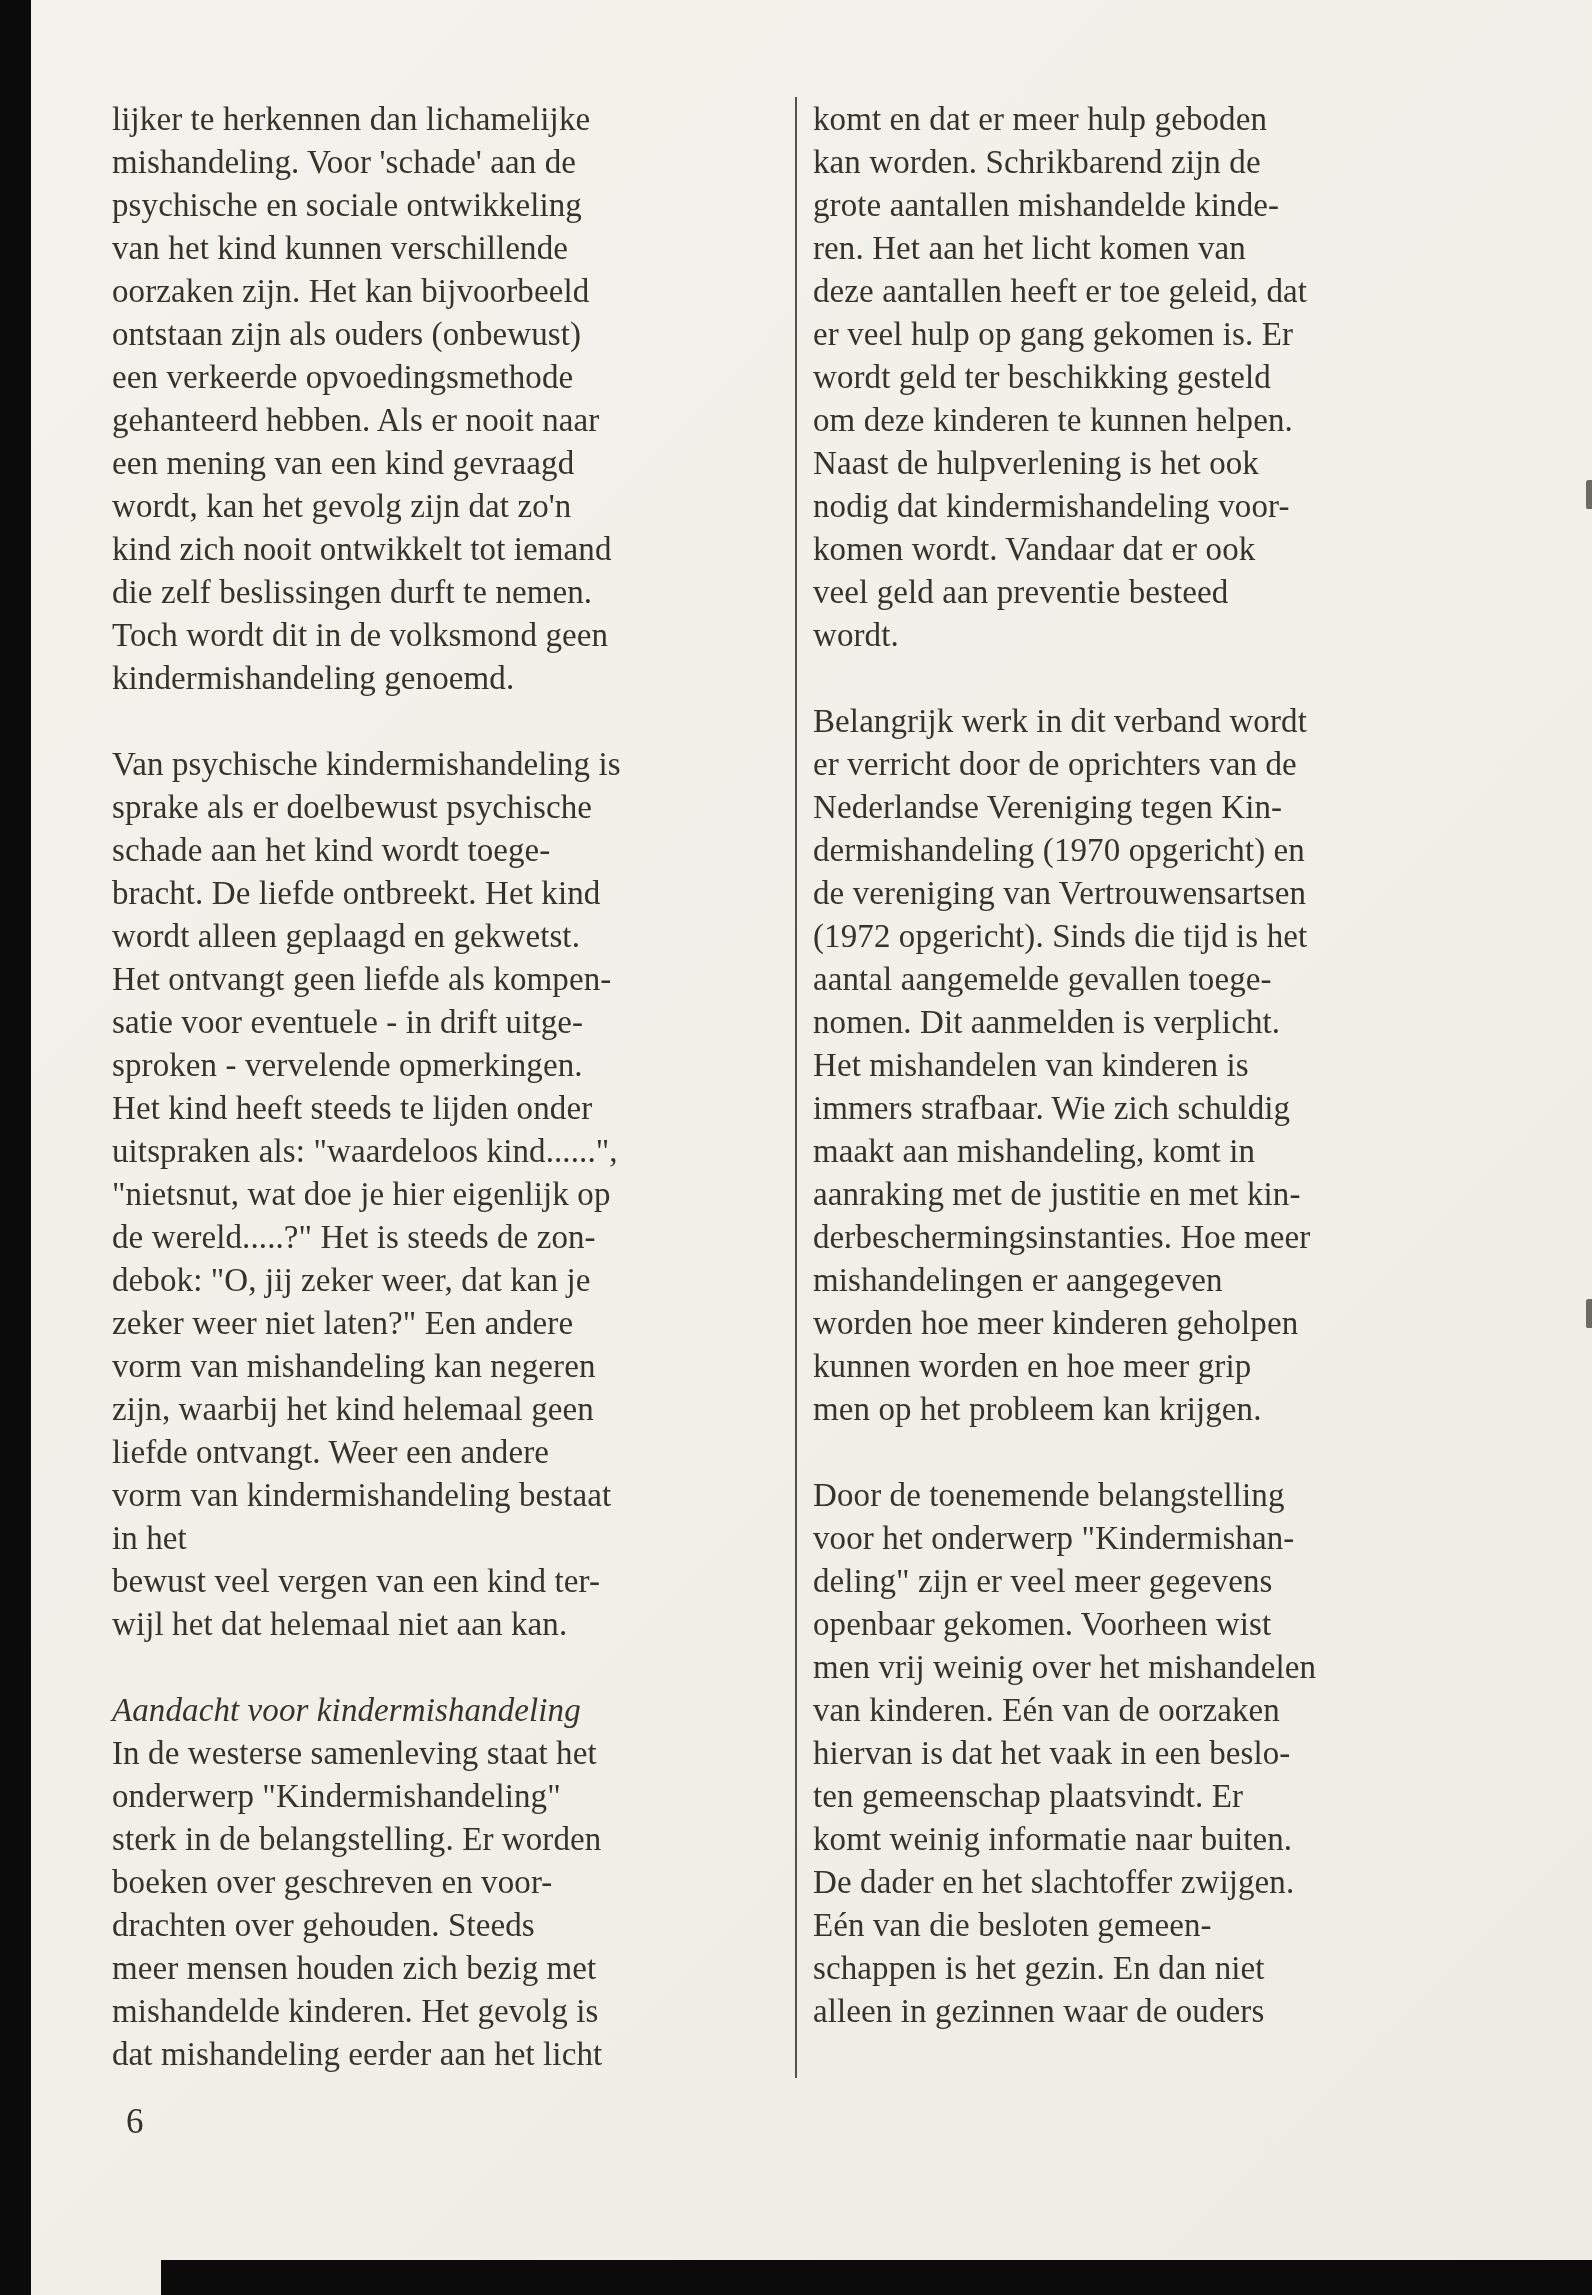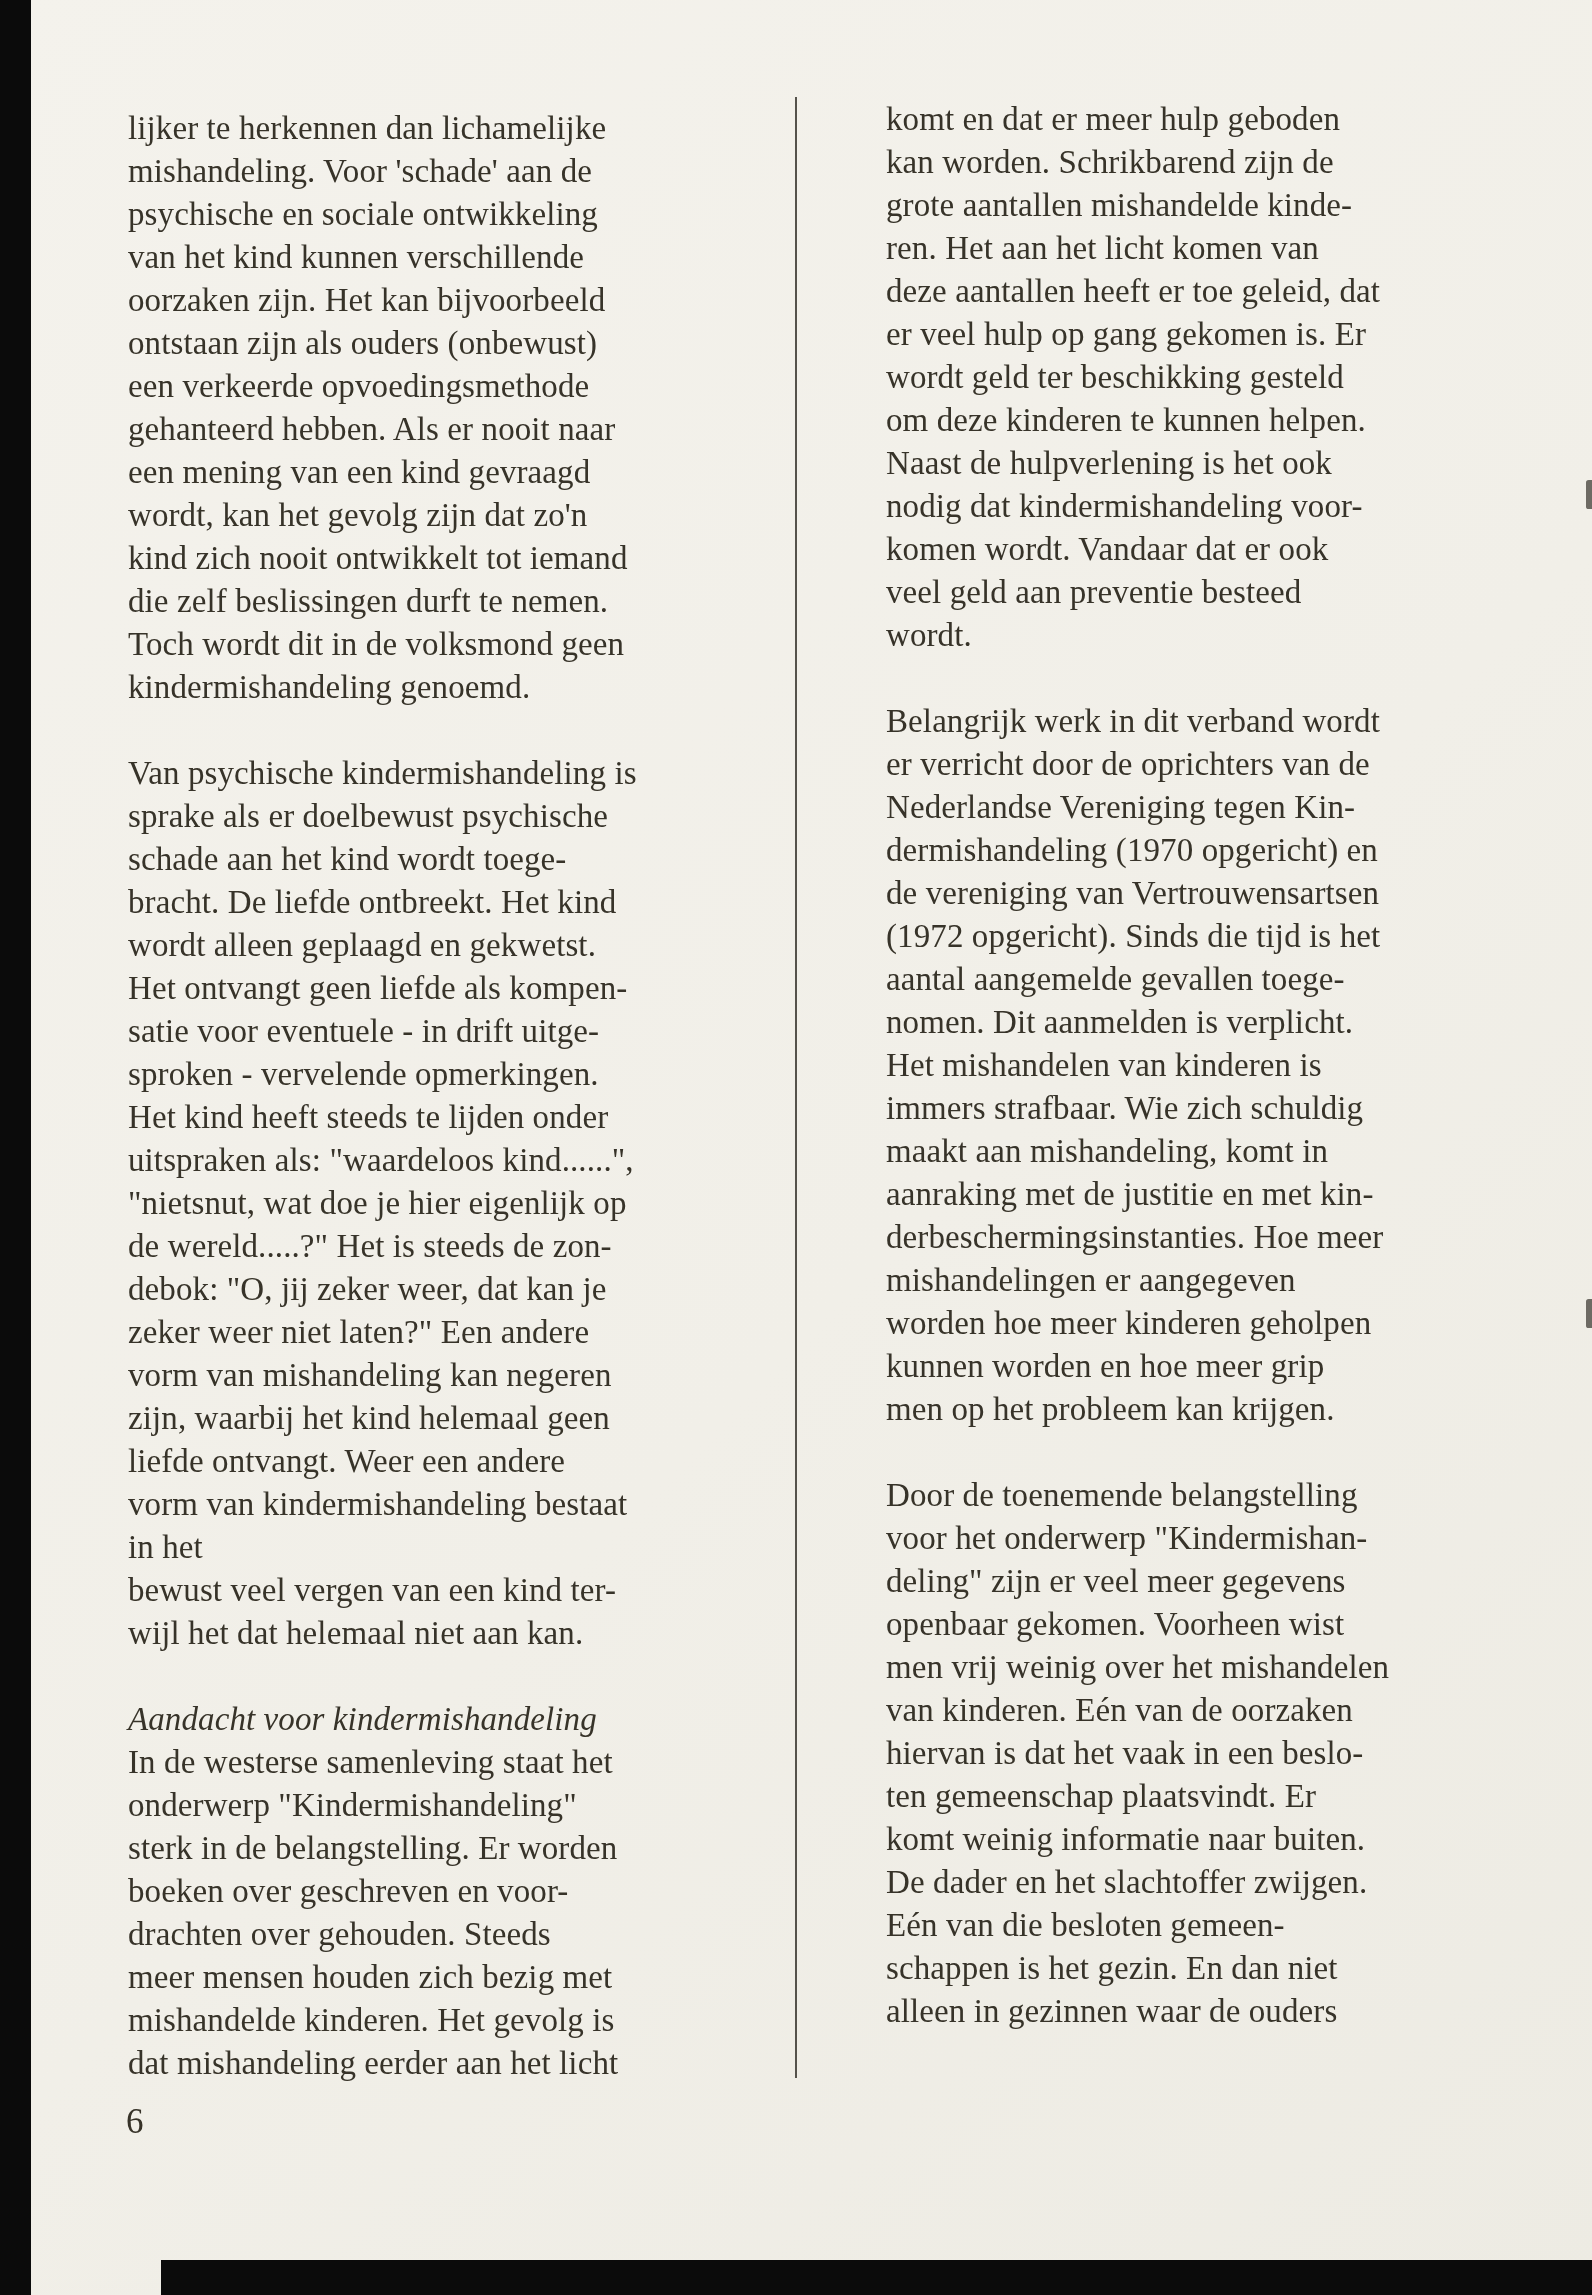--- a/index.html
+++ b/index.html
@@ -60,22 +60,22 @@
 
   
   .col {
     position: absolute;
     top: 98px;
     font-size: 33px;
     line-height: 43px;
     color: #373329;
     letter-spacing: 0.1px;
   }
-  .col-left  { left: 128px; width: 675px; margin-top: 9px; }
-  .col-right { left: 886px; width: 639px; }
+  .col-left  { left: 112px; width: 675px; }
+  .col-right { left: 813px; width: 639px; }
 
   p.body-para {
     white-space: pre-line;
     margin-bottom: 43px;
   }
   p.body-para:last-child { margin-bottom: 0; }
 
   p.section-heading {
     font-style: italic;
     margin-bottom: 0;

